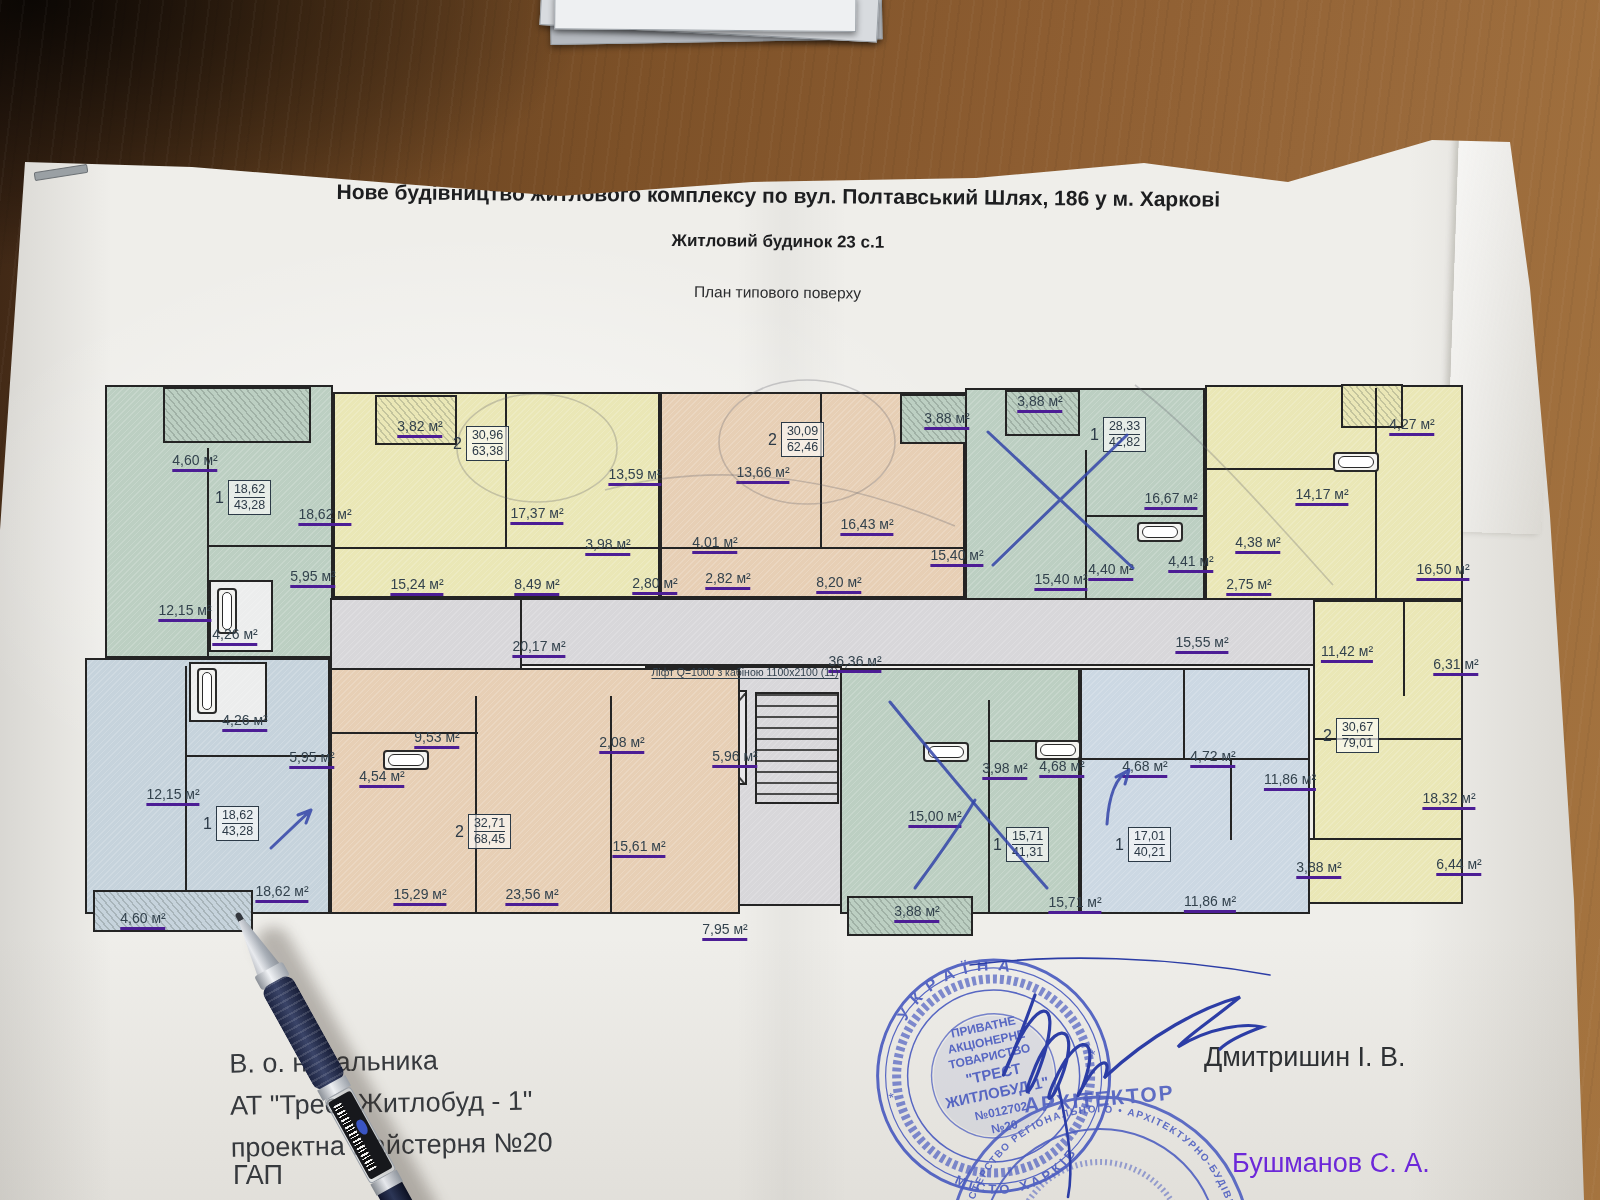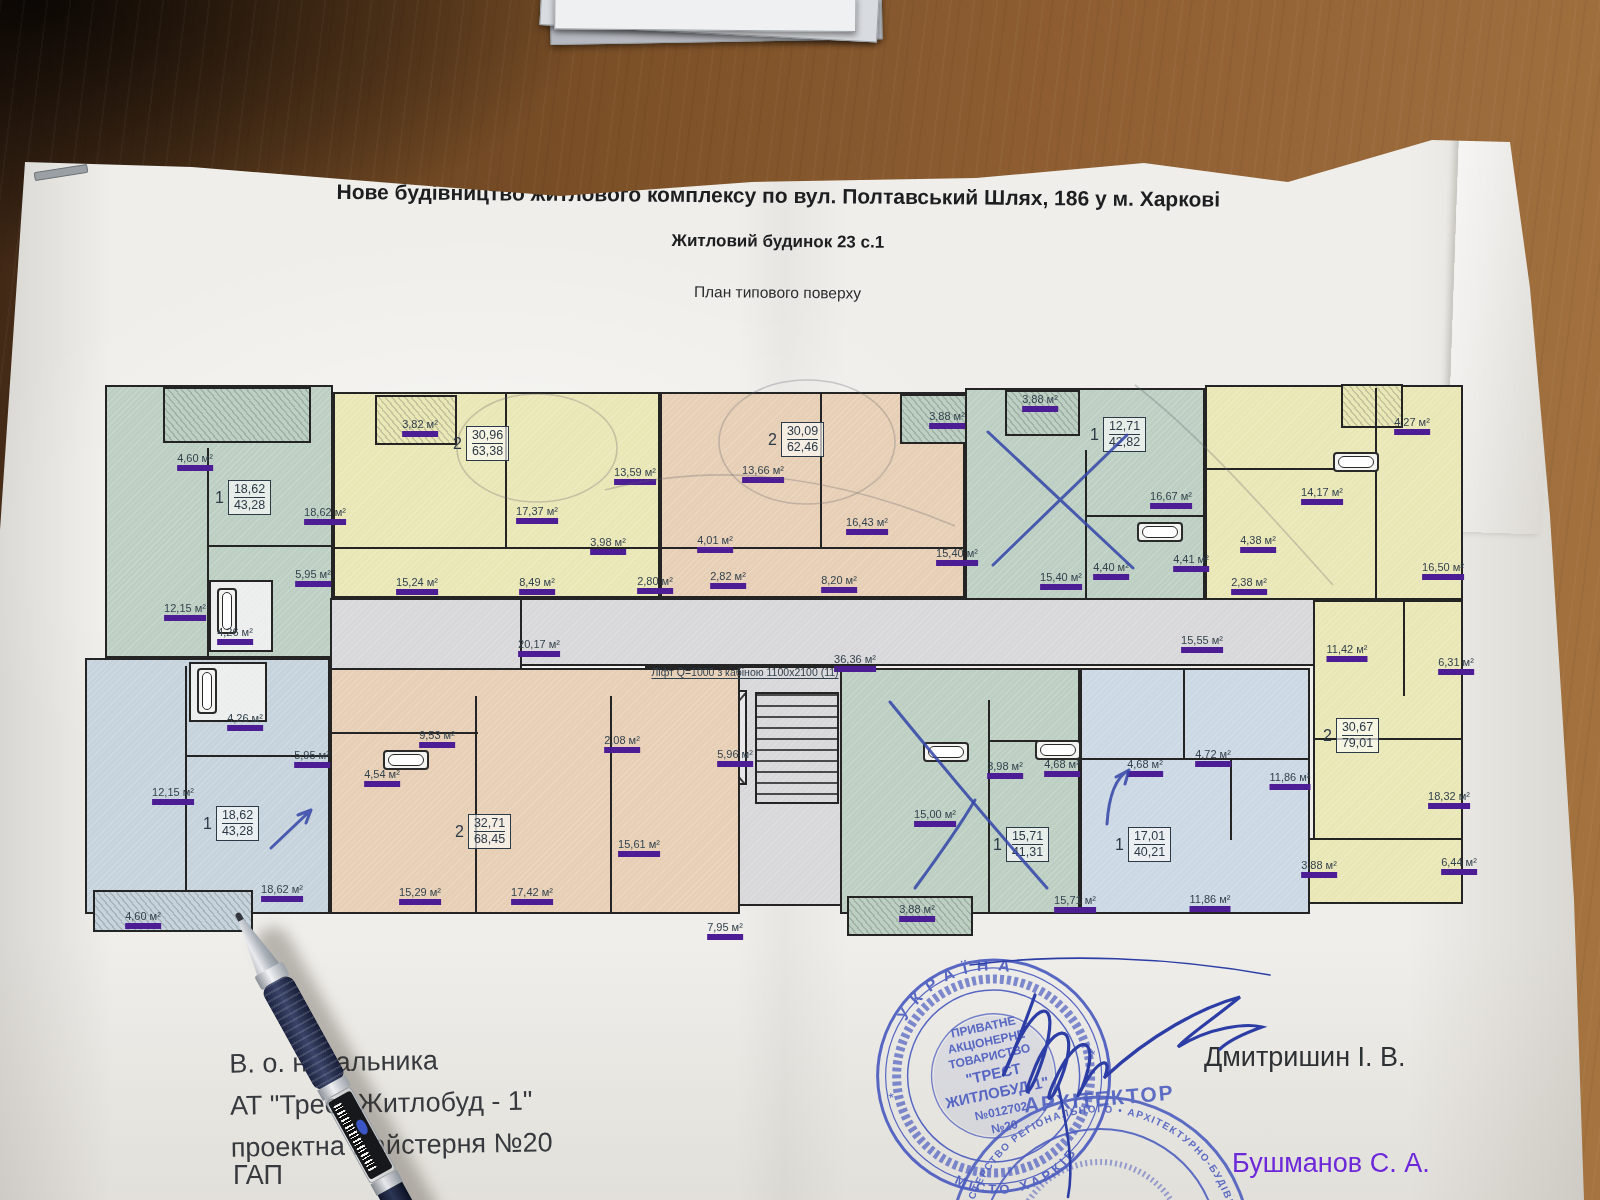--- a/index.html
+++ b/index.html
@@ -52,21 +52,21 @@
   .pl{position:absolute;background:#242424;}
   .tub{position:absolute;width:46px;height:20px;background:#f4f4f1;border:2px solid #2a2a2a;border-radius:4px;box-sizing:border-box;}
   .tub::after{content:"";position:absolute;inset:2px 3px;border:1.5px solid #2a2a2a;border-radius:8px;background:#fff;}
   .tub.v{width:20px;height:46px;}
   .elev{position:absolute;left:580px;top:350px;width:82px;height:95px;background:#e8e7e9;
         border:2px solid #242424;box-sizing:border-box;overflow:hidden;}
   .elev .x1,.elev .x2{position:absolute;left:39px;top:-14px;width:2px;height:122px;background:#3c3c3c;}
   .elev .x1{transform:rotate(40deg);} .elev .x2{transform:rotate(-40deg);}
   .stairs{position:absolute;left:670px;top:352px;width:84px;height:112px;box-sizing:border-box;
         border:2px solid #242424;background:repeating-linear-gradient(to bottom,#4a4a4a 0 2px,transparent 2px 11px);}
-  .al{position:absolute;font-size:11px;color:#33424d;border-bottom:6px solid #4c1d95;
+  .al{position:absolute;font-size:14px;color:#33424d;border-bottom:3px solid #4c1d95;
       padding-bottom:1px;white-space:nowrap;transform:translateX(-50%);z-index:6;}
   .lift{position:absolute;left:660px;top:326px;font-size:10.5px;color:#2f3f4c;
       border-bottom:1px solid #2f3f4c;transform:translateX(-50%);white-space:nowrap;z-index:6;}
   .ul{position:absolute;display:flex;align-items:center;gap:4px;color:#2c3a47;z-index:6;}
   .ul-n{font-size:16px;}
   .ul-box{display:flex;flex-direction:column;border:1.5px solid #2c3a47;padding:1px 5px;
       background:rgba(252,252,250,.65);font-size:12.5px;line-height:1.2;}
   .ul-a{border-bottom:1.2px solid #2c3a47;}
   .ink-svg{position:absolute;inset:0;pointer-events:none;z-index:8;}
   .ink-b{stroke:#3244a8;stroke-width:3;fill:none;opacity:.85;stroke-linecap:round;}
@@ -209,38 +209,38 @@
       <span class="al" style="left:643px;top:230px">2,82 м²</span>
       <span class="al" style="left:754px;top:234px">8,20 м²</span>
       <span class="al" style="left:872px;top:207px">15,40 м²</span>
       <span class="al" style="left:862px;top:70px">3,88 м²</span>
       <span class="al" style="left:955px;top:53px">3,88 м²</span>
       <span class="al" style="left:1086px;top:150px">16,67 м²</span>
       <span class="al" style="left:976px;top:231px">15,40 м²</span>
       <span class="al" style="left:1026px;top:221px">4,40 м²</span>
       <span class="al" style="left:1106px;top:213px">4,41 м²</span>
       <span class="al" style="left:1173px;top:194px">4,38 м²</span>
-      <span class="al" style="left:1164px;top:236px">2,38 м²</span>
+      <span class="al" style="left:1164px;top:236px">2,75 м²</span>
       <span class="al" style="left:1327px;top:76px">4,27 м²</span>
       <span class="al" style="left:1237px;top:146px">14,17 м²</span>
       <span class="al" style="left:1358px;top:221px">16,50 м²</span>
       <span class="al" style="left:1117px;top:294px">15,55 м²</span>
       <span class="al" style="left:1262px;top:303px">11,42 м²</span>
       <span class="al" style="left:1371px;top:316px">6,31 м²</span>
       <span class="al" style="left:454px;top:298px">20,17 м²</span>
       <span class="al" style="left:770px;top:313px">36,36 м²</span>
       <span class="al" style="left:160px;top:372px">4,26 м²</span>
       <span class="al" style="left:227px;top:409px">5,95 м²</span>
       <span class="al" style="left:88px;top:446px">12,15 м²</span>
       <span class="al" style="left:197px;top:543px">18,62 м²</span>
       <span class="al" style="left:58px;top:570px">4,60 м²</span>
       <span class="al" style="left:352px;top:389px">9,53 м²</span>
       <span class="al" style="left:297px;top:428px">4,54 м²</span>
       <span class="al" style="left:335px;top:546px">15,29 м²</span>
-      <span class="al" style="left:447px;top:546px">17,42 м²</span>
+      <span class="al" style="left:447px;top:546px">23,56 м²</span>
       <span class="al" style="left:554px;top:498px">15,61 м²</span>
       <span class="al" style="left:640px;top:581px">7,95 м²</span>
       <span class="al" style="left:537px;top:394px">2,08 м²</span>
       <span class="al" style="left:650px;top:408px">5,96 м²</span>
       <span class="al" style="left:850px;top:468px">15,00 м²</span>
       <span class="al" style="left:920px;top:420px">3,98 м²</span>
       <span class="al" style="left:977px;top:418px">4,68 м²</span>
       <span class="al" style="left:1060px;top:418px">4,68 м²</span>
       <span class="al" style="left:990px;top:554px">15,71 м²</span>
       <span class="al" style="left:832px;top:563px">3,88 м²</span>
@@ -269,21 +269,21 @@
       <div class="ul" style="left:683px;top:82px">
         <span class="ul-n">2</span>
         <span class="ul-box">
             <span class="ul-a">30,09</span>
             <span>62,46</span>
           </span>
       </div>
       <div class="ul" style="left:1005px;top:77px">
         <span class="ul-n">1</span>
         <span class="ul-box">
-            <span class="ul-a">12,71</span>
+            <span class="ul-a">28,33</span>
             <span>42,82</span>
           </span>
       </div>
       <div class="ul" style="left:1238px;top:378px">
         <span class="ul-n">2</span>
         <span class="ul-box">
             <span class="ul-a">30,67</span>
             <span>79,01</span>
           </span>
       </div>

